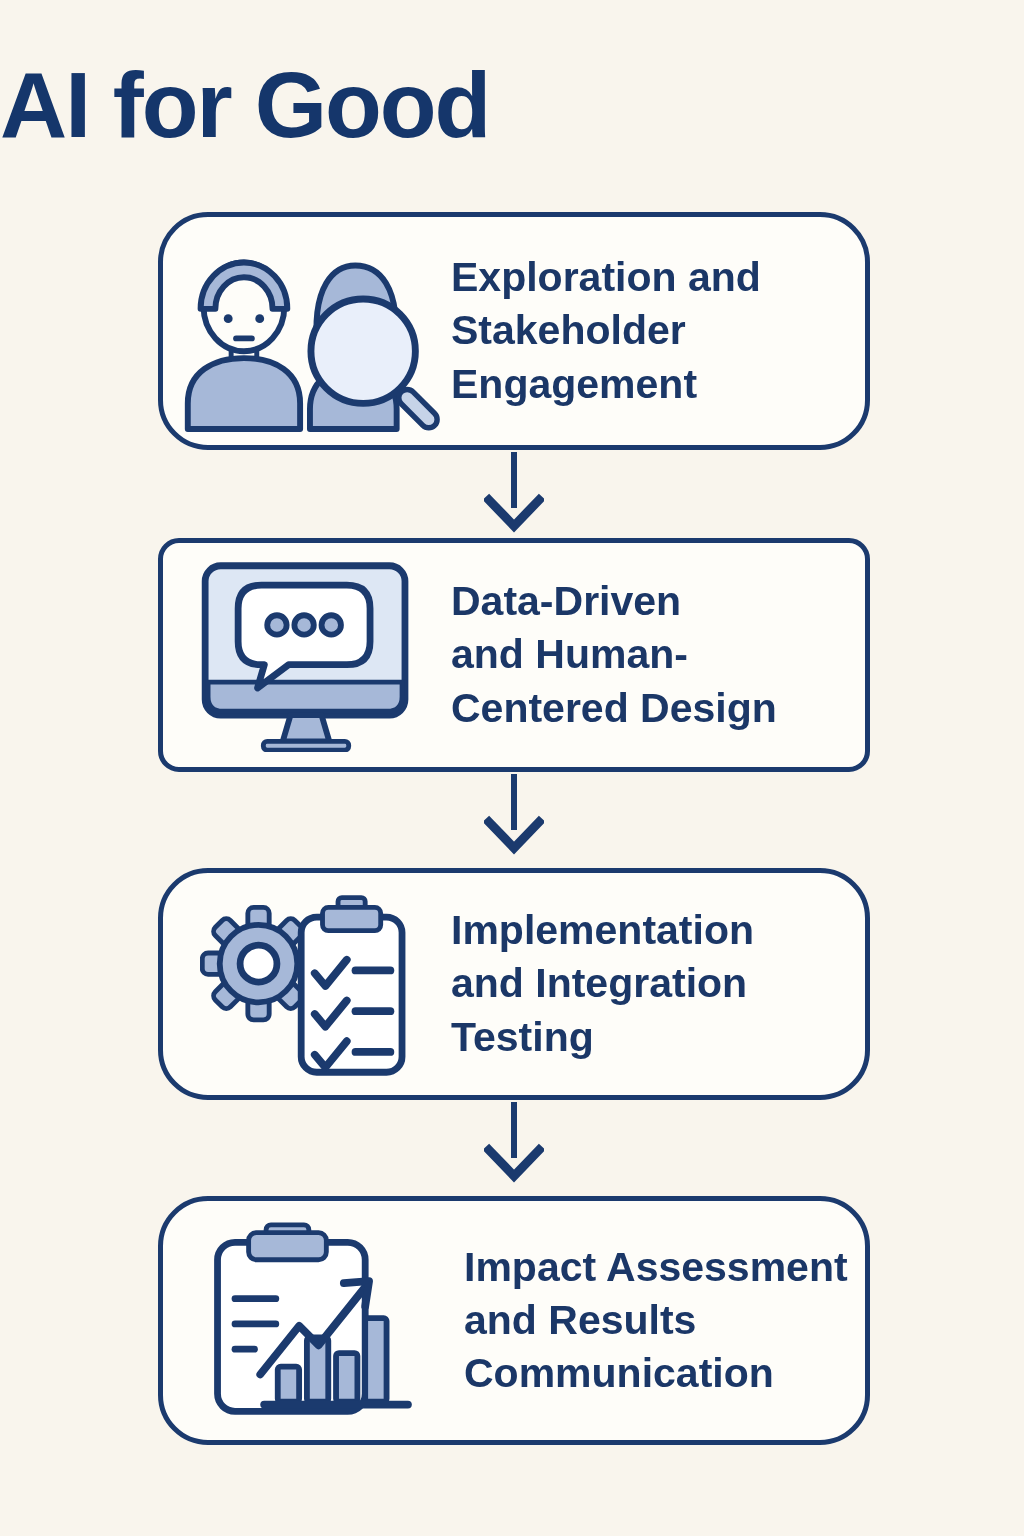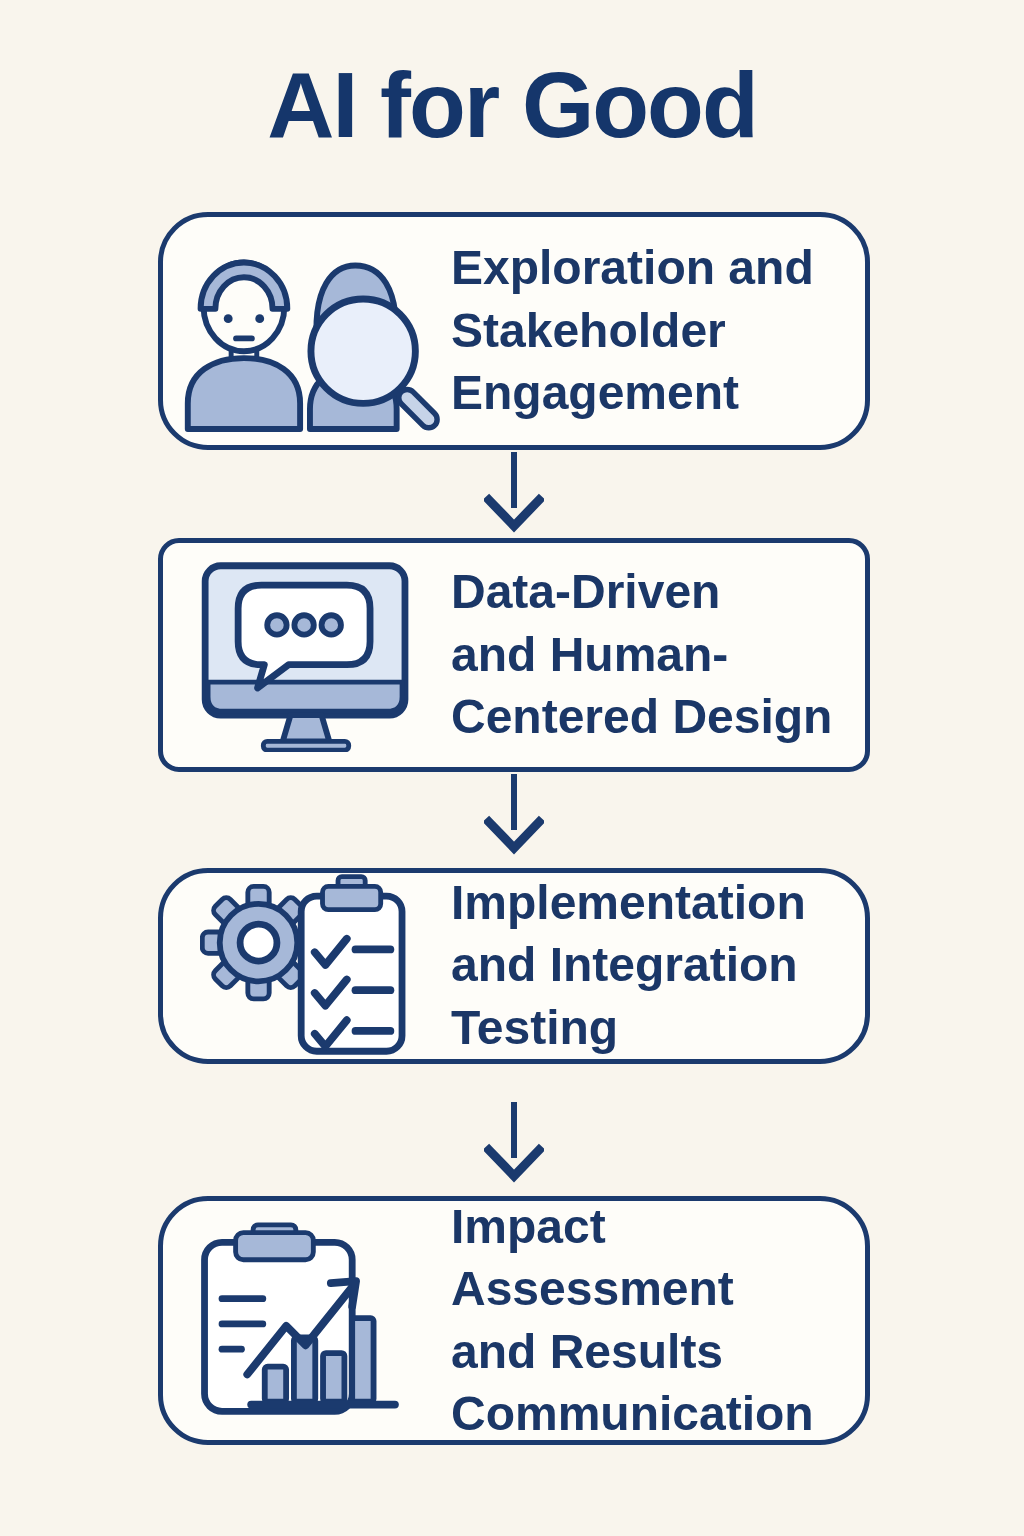--- a/index.html
+++ b/index.html
@@ -6,49 +6,49 @@
   body {
     width: 1024px; height: 1536px;
     position: relative;
     background: #f9f5ed;
     font-family: "Liberation Sans", "DejaVu Sans", sans-serif;
     overflow: hidden;
   }
   .page-title {
     position: absolute;
     top: 52px; left: 0; width: 100%;
-    text-align: center;
+    text-align: left;
     font-size: 93px;
     font-weight: 800;
     letter-spacing: -2px;
     color: #15366b;
   }
   .stage {
     position: absolute;
     left: 158px;
     width: 712px;
     box-sizing: border-box;
     background: #fefdf9;
     border: 5px solid #1b3a6e;
     border-radius: 50px;
     display: flex;
     align-items: center;
   }
   #stage-1 { top: 212px; height: 238px; }
   #stage-2 { top: 538px; height: 234px; border-radius: 21px; }
-  #stage-3 { top: 868px; height: 196px; align-items: flex-end; }
-  #stage-4 { top: 1196px; height: 249px; }
+  #stage-3 { top: 868px; height: 232px; }
+  #stage-4 { top: 1196px; height: 249px; padding-left: 13px; }
   .icon-wrap {
     flex: 0 0 288px;
     display: flex;
     justify-content: center;
     align-items: center;
   }
   .stage-title {
-    font-size: 48px;
+    font-size: 41px;
     font-weight: 700;
     color: #1b3767;
     line-height: 1.3;
     white-space: pre-line;
   }
   .flow-arrow {
     position: absolute;
     left: 484px;
     width: 60px;
     height: 86px;

